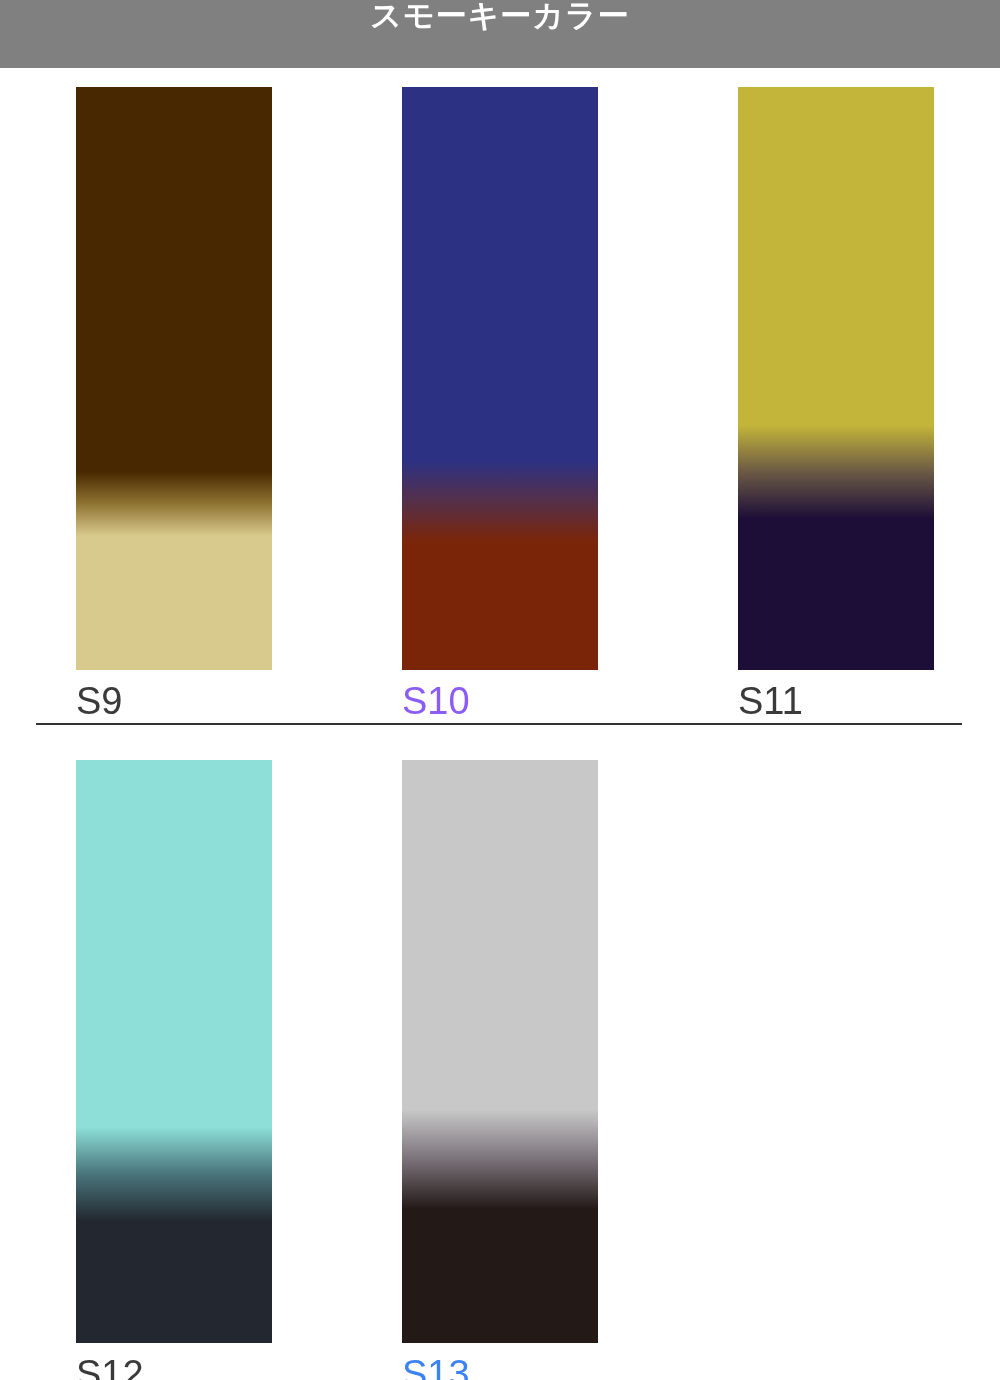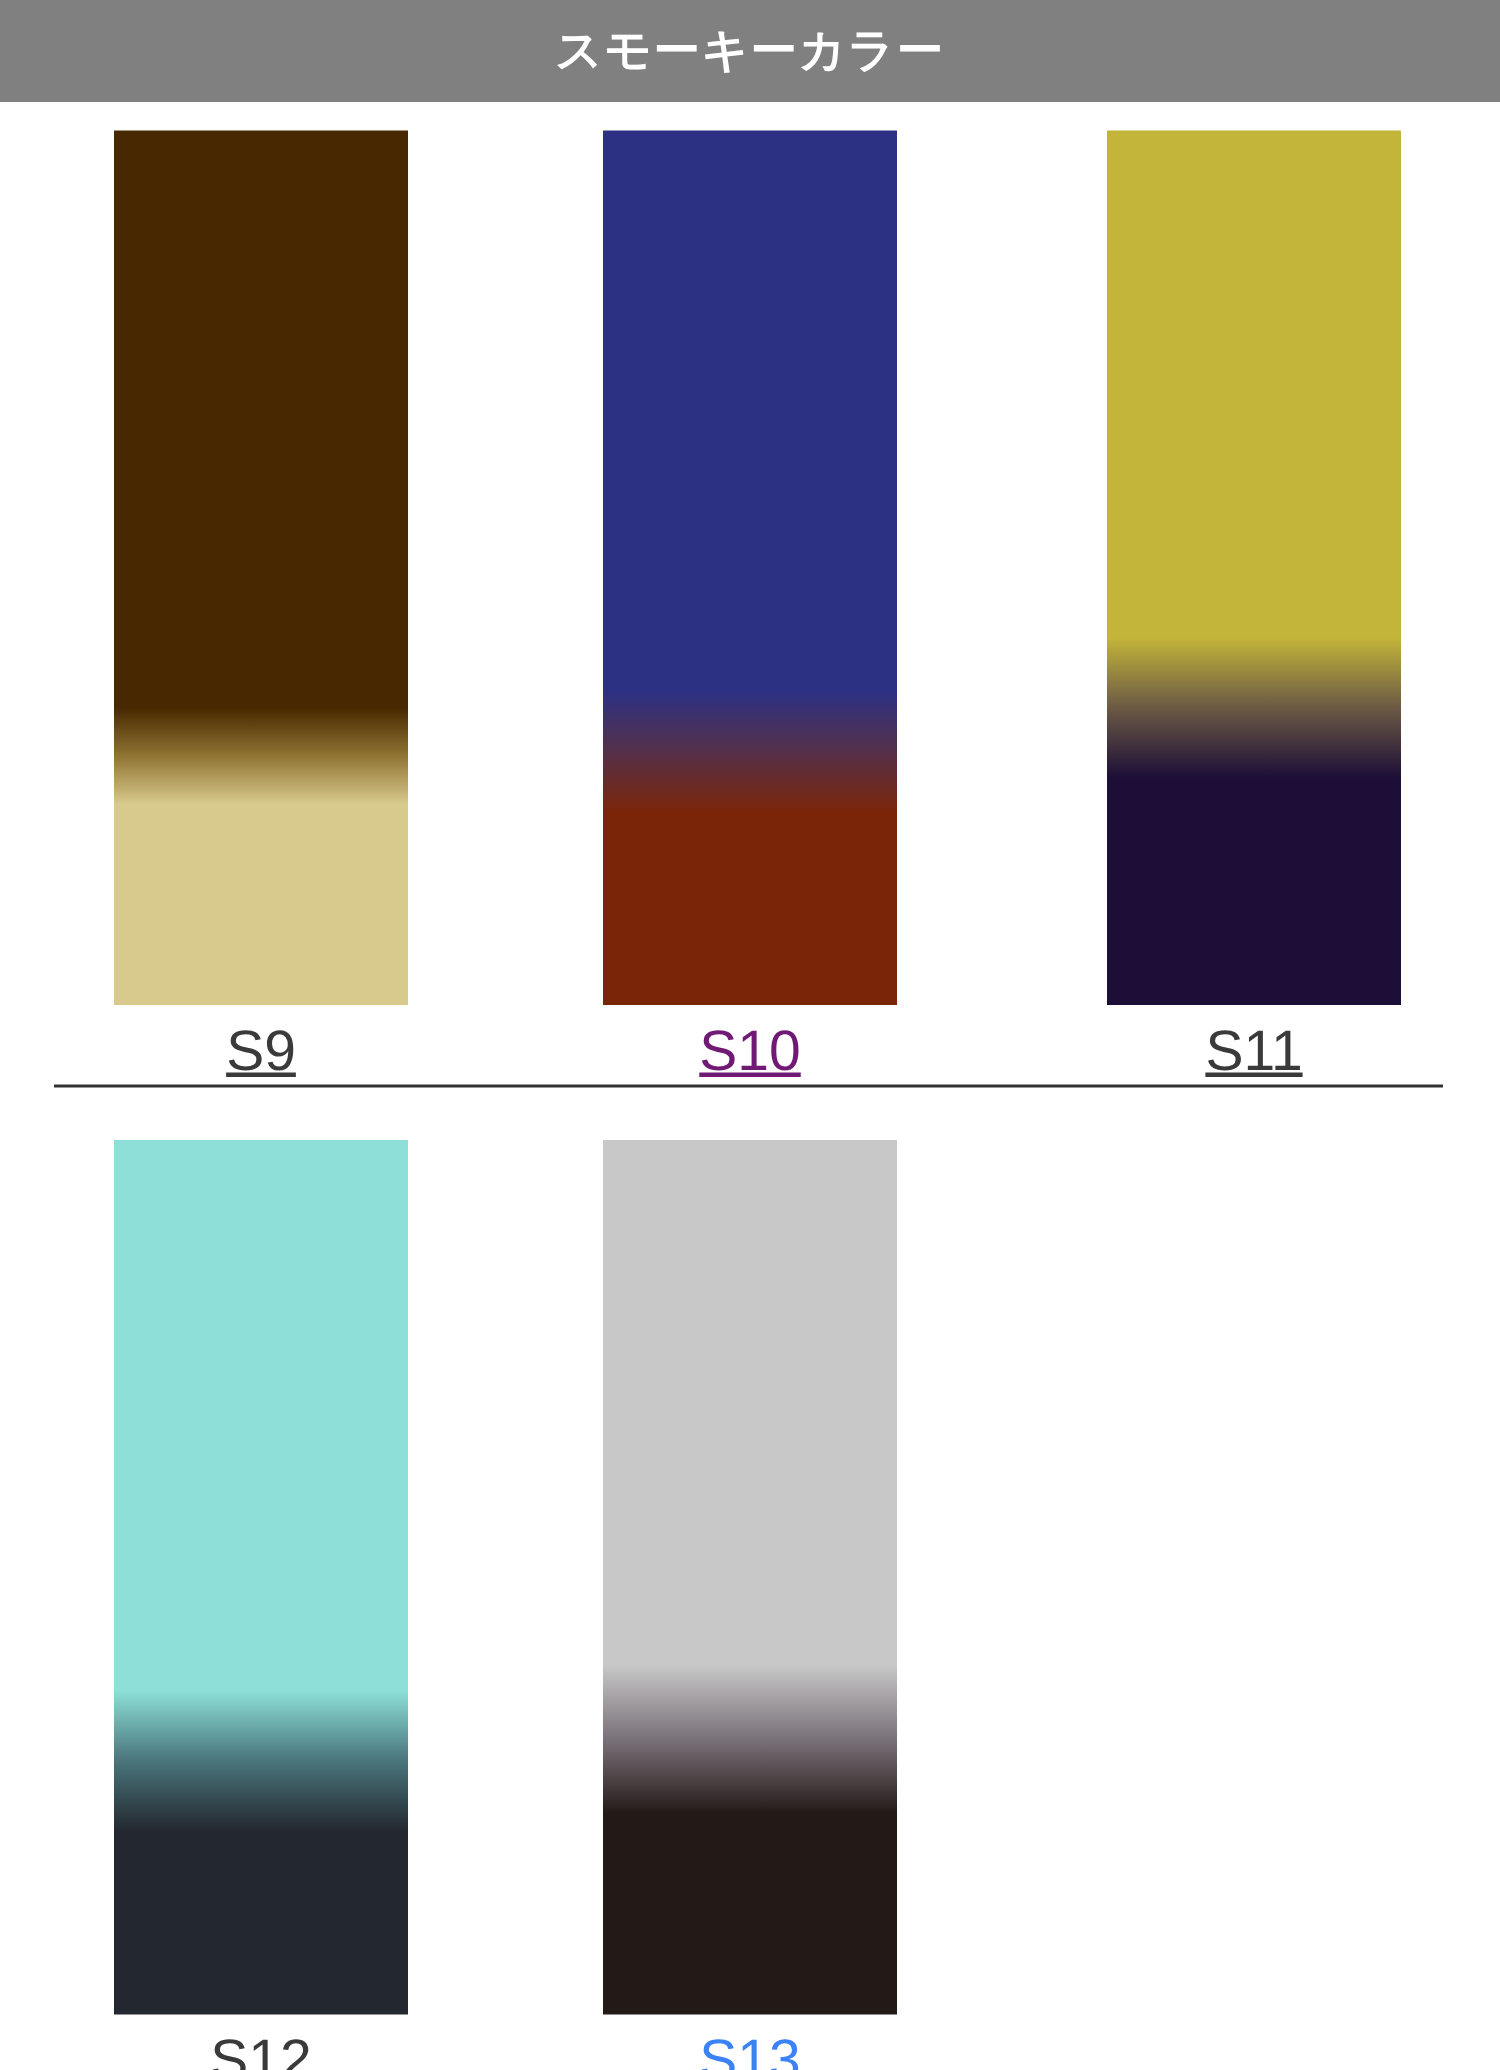--- a/index.html
+++ b/index.html
@@ -17,21 +17,20 @@
 
   
   .header-bar {
     position: absolute;
     left: 0;
     top: 0;
     width: 1000px;
     height: 68px;
     background: #808080;
     display: flex;
-    align-items: center;
     justify-content: center;
   }
   .header-title {
     color: #ffffff;
     font-size: 31px;
     font-weight: bold;
     letter-spacing: 1px;
     font-family: "DejaVu Sans", "Liberation Sans", sans-serif;
     line-height: 1;
   }
@@ -71,49 +70,48 @@
 
   .swatch-chip {
     width: 196px;
     height: 583px;
     display: block;
   }
 
   .swatch-label {
     display: block;
     width: 196px;
-    text-align: center;
+    text-align: left;
     font-size: 38px;
     color: #3a3a3a;
     font-family: "Liberation Sans", sans-serif;
     line-height: 1;
     padding-top: 12px;
     letter-spacing: 0px;
-    text-decoration: underline;
   }
 </style>
 </head>
 <body style="background: rgb(255, 255, 255);">
 
 <div class="header-bar" style="background: rgb(128, 128, 128);">
   <span class="header-title" style="color: rgb(255, 255, 255);">スモーキーカラー</span>
 </div>
 
 <div class="palette">
 
   <div class="swatch-row row-top">
 
     <div class="swatch-cell col-0">
       <span class="swatch-chip" id="chip-0-0" style="background: linear-gradient(rgb(71, 40, 0) 0%, rgb(71, 40, 0) 66%, rgb(143, 116, 51) 71.5%, rgb(216, 201, 140) 77%, rgb(216, 201, 140) 100%);"></span>
       <span class="swatch-label" style="color: rgb(58, 58, 58);">S9</span>
     </div>
 
     <div class="swatch-cell col-1">
       <span class="swatch-chip" id="chip-0-1" style="background: linear-gradient(rgb(44, 49, 132) 0%, rgb(44, 49, 132) 64%, rgb(85, 48, 74) 71%, rgb(123, 37, 8) 78%, rgb(123, 37, 8) 100%);"></span>
-      <span class="swatch-label" style="color: #701a75;">S10</span>
+      <span class="swatch-label" style="color: #8b5cf6;">S10</span>
     </div>
 
     <div class="swatch-cell col-2">
       <span class="swatch-chip" id="chip-0-2" style="background: linear-gradient(rgb(195, 181, 58) 0%, rgb(195, 181, 58) 58%, rgb(107, 90, 68) 66%, rgb(29, 14, 56) 74%, rgb(29, 14, 56) 100%);"></span>
       <span class="swatch-label" style="color: rgb(58, 58, 58);">S11</span>
     </div>
 
     <div class="divider" style="background: rgb(51, 51, 51);"></div>
   </div>
 

